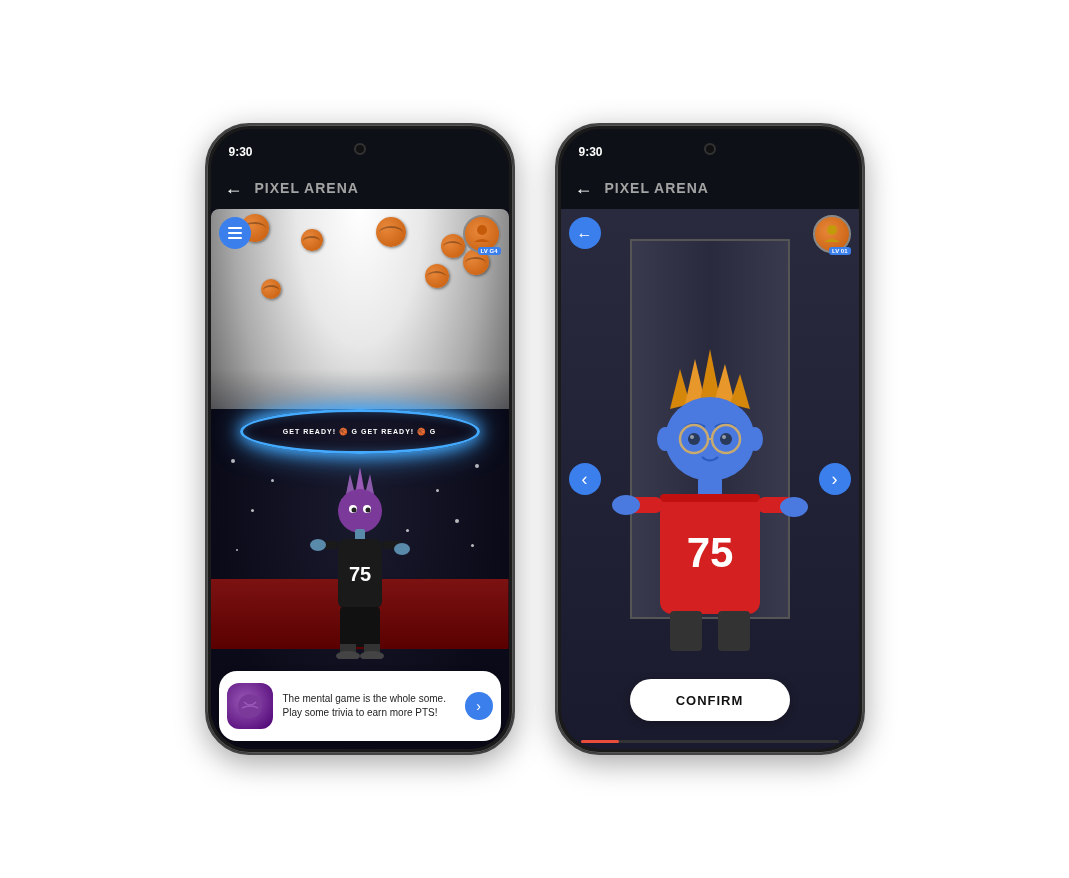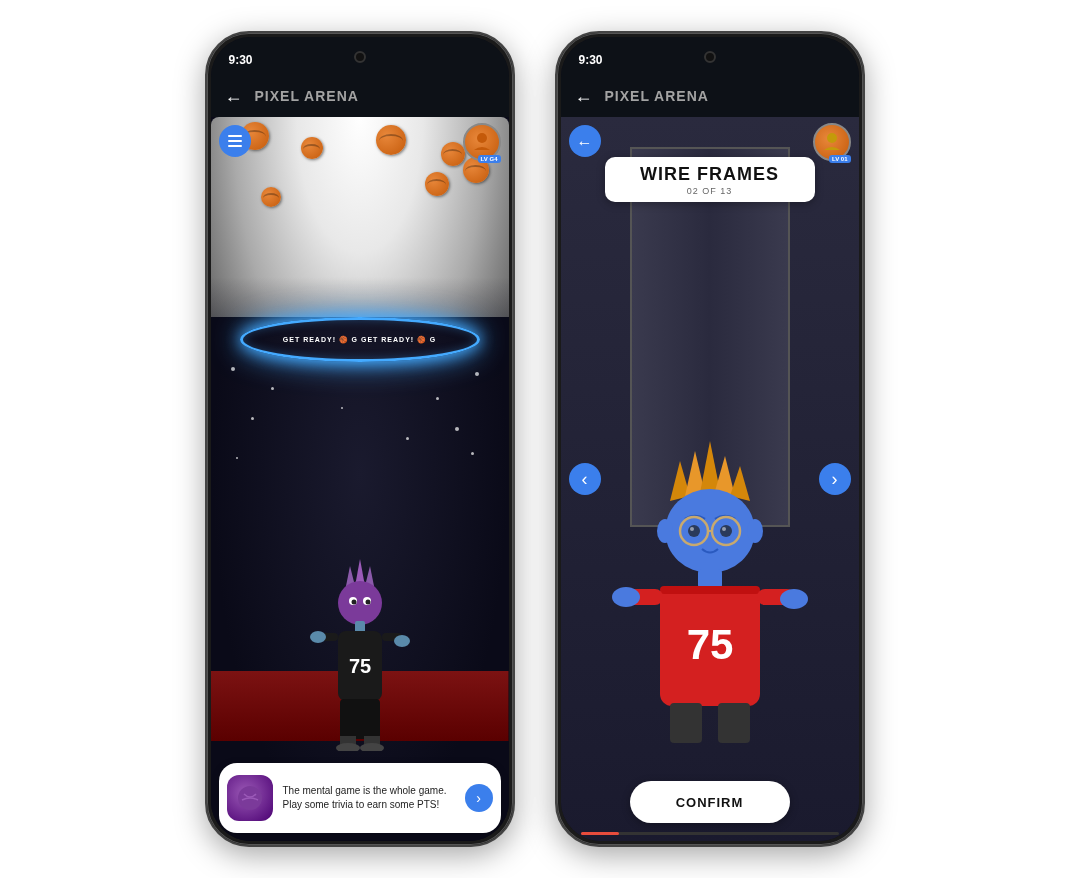--- a/index.html
+++ b/index.html
@@ -16,21 +16,21 @@
     .phones-container {
       display: flex;
       gap: 40px;
       align-items: center;
       justify-content: center;
       padding: 20px;
     }
     
     .phone {
       width: 310px;
-      height: 816px;
+      height: 632px;
       background: #1a1a1a;
       border-radius: 44px;
       border: 2px solid #444;
       position: relative;
       box-shadow: 0 8px 30px rgba(0,0,0,0.35), inset 0 0 0 1px #555;
       overflow: hidden;
     }
     .phone-inner {
       position: absolute;
       top: 4px; left: 4px; right: 4px; bottom: 4px;
@@ -351,21 +351,21 @@
       width: 32px; height: 32px;
       border-radius: 50%;
       background: #3b7fec;
       display: flex; align-items: center; justify-content: center;
       color: white; font-size: 16px;
       z-index: 50; cursor: pointer;
     }
     
     .confirm-btn {
       position: absolute;
-      bottom: 18px;
+      bottom: 28px;
       left: 50%;
       transform: translateX(-50%);
       width: 160px;
       height: 42px;
       background: white;
       border-radius: 22px;
       display: flex;
       align-items: center;
       justify-content: center;
       font-size: 13px;
@@ -554,21 +554,21 @@
         </div>
 
         <div class="chat-bubble">
           <div class="chat-icon">
             <svg width="28" height="28" viewBox="0 0 28 28">
               <circle cx="14" cy="14" r="12" fill="#7b3a9a"></circle>
               <path d="M8 10 Q14 16 20 10" stroke="#9b5ab8" stroke-width="1.5" fill="none"></path>
               <path d="M6 16 Q14 12 22 16" stroke="#9b5ab8" stroke-width="1.5" fill="none"></path>
             </svg>
           </div>
-          <span class="chat-text">The mental game is the whole game. Play some trivia to earn some PTS!</span>
+          <span class="chat-text">The mental game is the whole some. Play some trivia to earn more PTS!</span>
           <div class="chat-arrow">›</div>
         </div>
       </div>
     </div>
   </div>
 
   <div class="phone">
     <div class="phone-inner">
       <div class="camera-notch"></div>
 
@@ -592,24 +592,20 @@
         <span class="back-arrow">←</span>
         <span class="app-title">PIXEL ARENA</span>
       </div>
 
       <div class="phone2-screen">
 
         <div class="changing-room-bg"></div>
 
         <div class="room-door"></div>
 
-        <div class="wf-header">
-          <div class="wf-title">WIRE FRAMES</div>
-          <div class="wf-subtitle">02 OF 13</div>
-        </div>
 
         <div class="back-btn-circle">
           <span style="font-size:16px;">←</span>
         </div>
 
         <div class="avatar-badge">
           <svg width="24" height="24" viewBox="0 0 24 24">
             <circle cx="12" cy="8" r="5" fill="#c49a0a"></circle>
             <path d="M4 20 Q12 14 20 20" fill="#c49a0a"></path>
           </svg>

